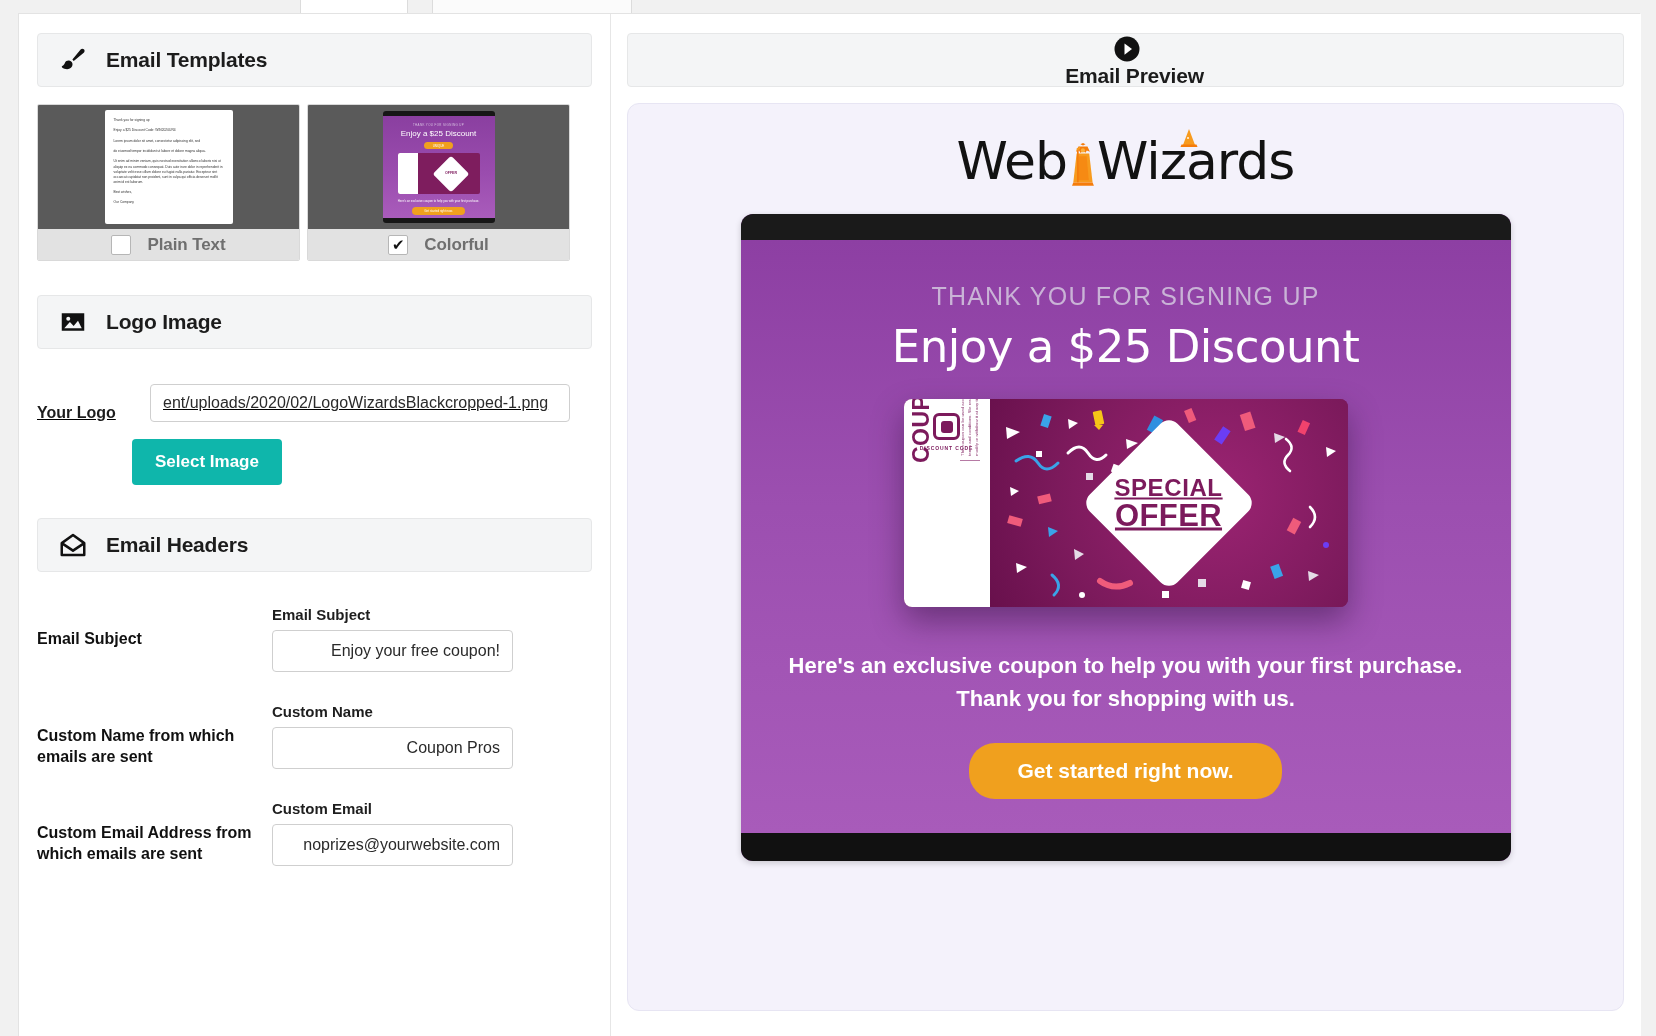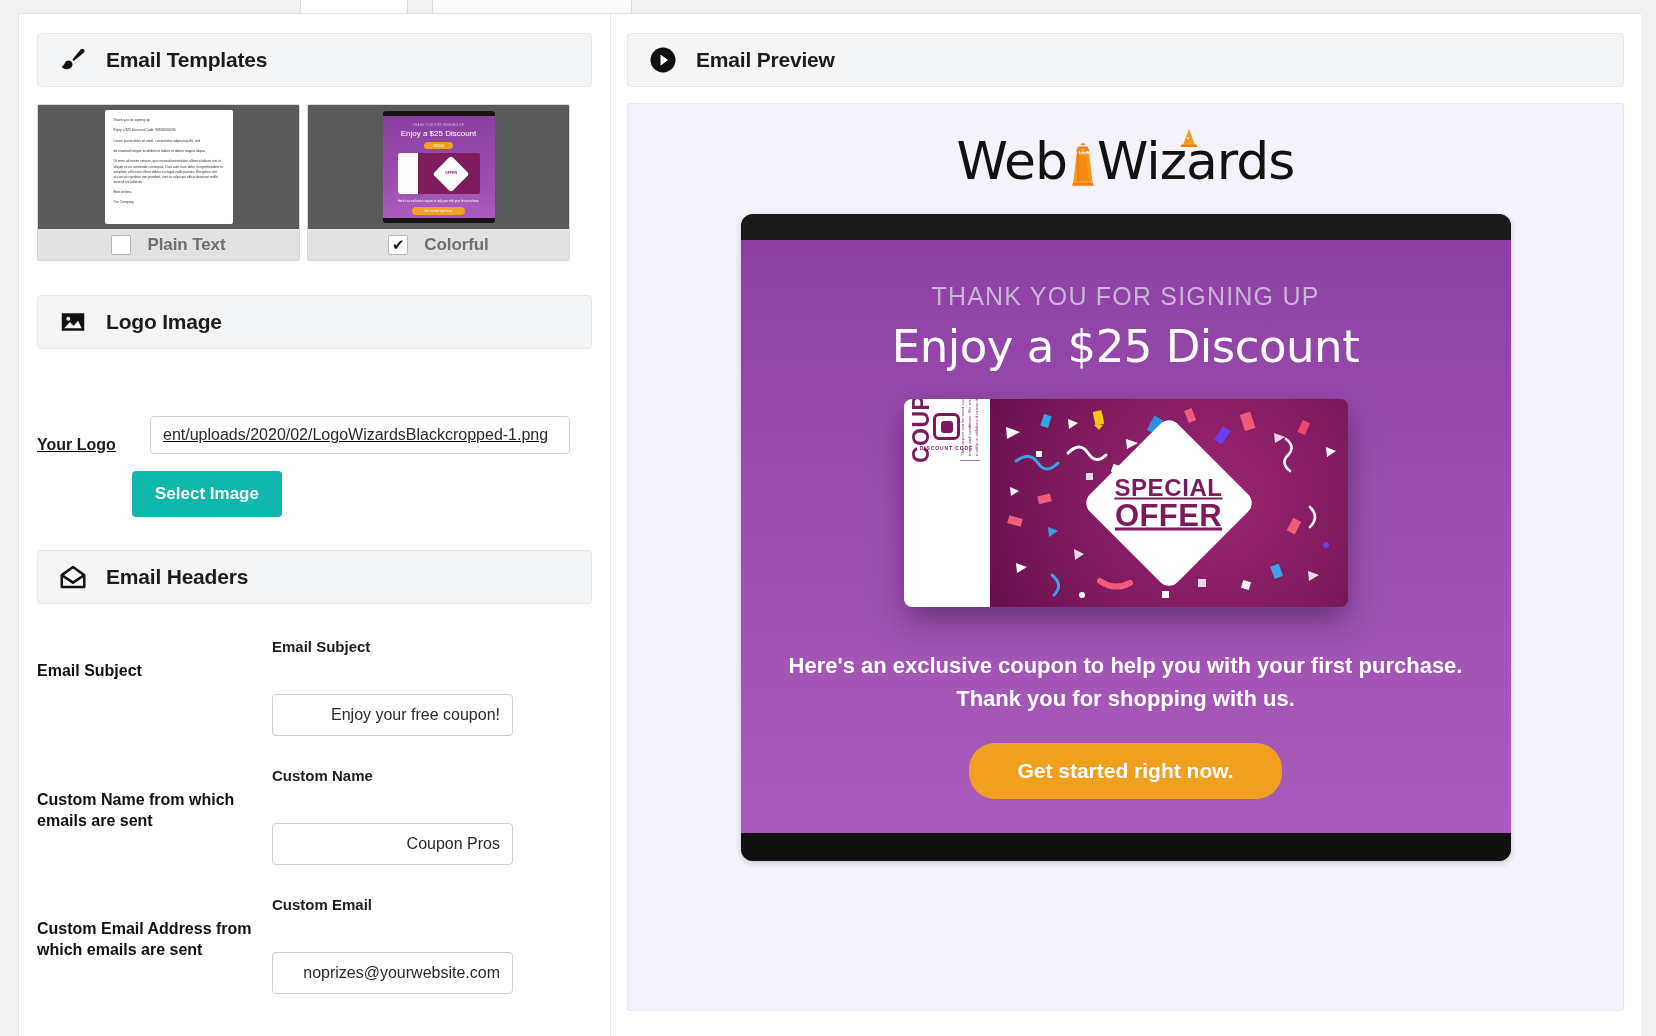--- a/index.html
+++ b/index.html
@@ -169,21 +169,20 @@
   }
   .logo-form .lbl {
     width: 113px; font-size: 16px; font-weight: 700; color: #1c1c1c;
     padding-top: 11px;
   }
   .txt-in {
     height: 38px; border: 1px solid #cfcfcf; border-radius: 4px;
     background: #fff; font-size: 16px; color: #2a2a2a;
     padding: 0 12px; outline: none;
     font-family: "Liberation Sans", sans-serif;
-    margin-top: 32px;
   }
   #logo-url { width: 420px; }
   .btn-teal {
     margin: 17px 0 0 113px;
     display: inline-block;
     background: #0fb6ab; color: #fff;
     font-size: 17px; font-weight: 700;
     border: none; border-radius: 4px;
     padding: 13px 23px; cursor: pointer;
     font-family: "Liberation Sans", sans-serif;
@@ -202,28 +201,28 @@
     margin-bottom: 7px;
   }
   .hrow .txt-in { width: 241px; height: 42px; text-align: right; }
 
   
   .right-col {
     position: absolute; left: 593px; top: 0;
     width: 1029px; height: 1023px;
     background: #ffffff;
   }
-  .right-col .panel-head { margin: 19px 17px 0 15px; }
+  .right-col .panel-head { margin: 19px 17px 0 15px; flex-direction: column; }
 
   .preview-stage {
     margin: 16px 17px 0 15px;
     height: 908px;
     background: #f4f2fb;
     border: 1px solid #e7e5f3;
-    border-radius: 3px;
+    border-radius: 12px;
     padding-top: 18px;
     overflow: hidden;
   }
 
   .brand {
     text-align: center;
     height: 78px;
     display: flex; align-items: center; justify-content: center;
     position: relative;
   }

